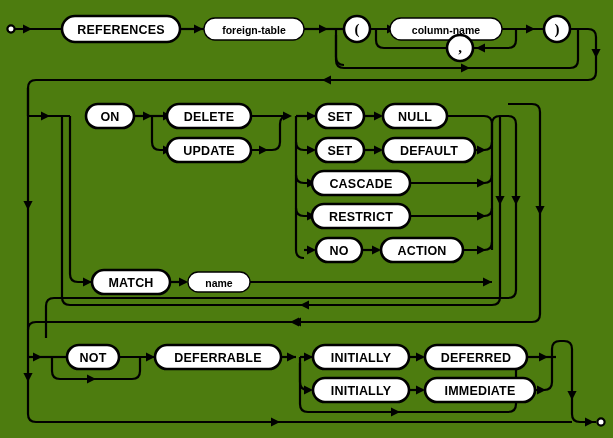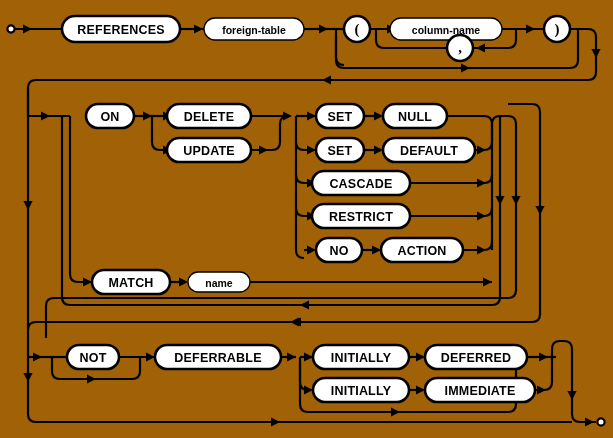--- a/index.html
+++ b/index.html
@@ -4,21 +4,21 @@
 <style>
   html, body {
     margin: 0;
     padding: 0;
     background: #ffffff;
   }
   #diagram-root {
     position: relative;
     width: 613px;
     height: 438px;
-    background: #a16207;
+    background: #4d7c0f;
     font-family: "Liberation Sans", sans-serif;
   }
   svg#railroad {
     display: block;
     width: 613px;
     height: 438px;
   }
   .rail {
     fill: none;
     stroke: #000000;

